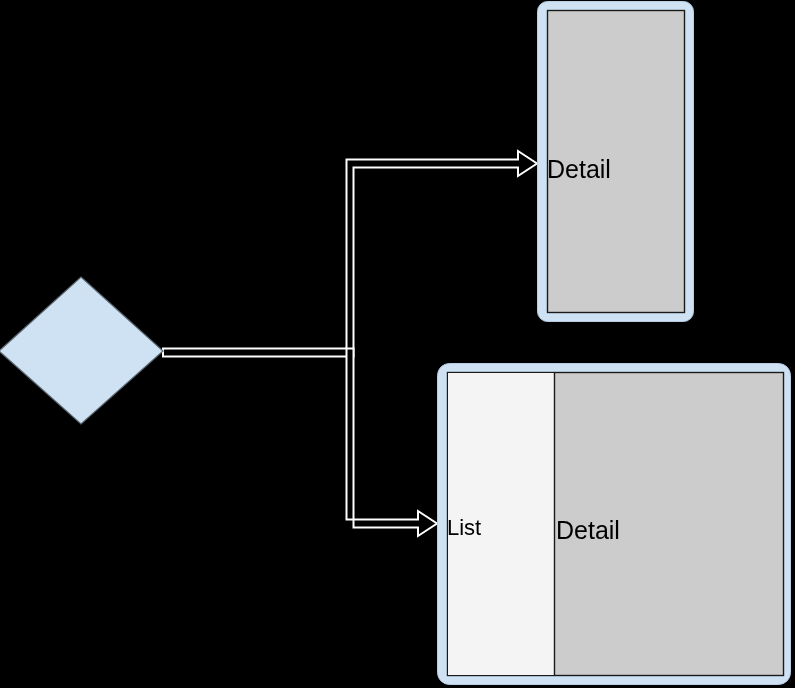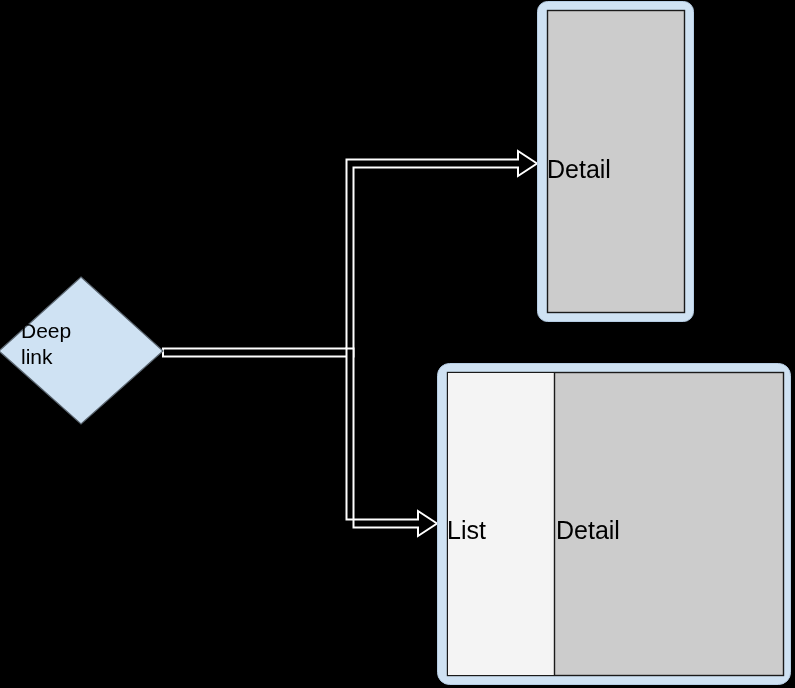--- a/index.html
+++ b/index.html
@@ -42,21 +42,21 @@
     left: 547px;
     top: 154px;
     width: 138px;
     font-size: 25px;
   }
   
   #tablet-list-label {
     left: 447px;
     top: 515px;
     width: 87px;
-    font-size: 25px;
+    font-size: 22px;
   }
   
   #tablet-detail-label {
     left: 556px;
     top: 515px;
     width: 227px;
     font-size: 25px;
   }
 </style>
 </head>
@@ -103,22 +103,20 @@
     </g>
 
     <g>
       <rect x="437.5" y="363.5" width="353" height="321" rx="12" ry="12" fill="#cfe2f3" stroke="#b6cde4" stroke-width="1"></rect>
       <rect x="447.5" y="372.5" width="336" height="303" fill="#cccccc" stroke="#1a1a1a" stroke-width="1.4"></rect>
       <rect x="448" y="373" width="106" height="302" fill="#f4f4f4" stroke="none"></rect>
       <line x1="554.5" y1="373" x2="554.5" y2="675" stroke="#1a1a1a" stroke-width="1.4"></line>
     </g>
   </svg>
 
-  <div class="node-label" id="deeplink-label">Deep
-link</div>
 
   <div class="node-label" id="phone-detail-label">Detail</div>
 
   <div class="node-label" id="tablet-list-label">List</div>
 
   <div class="node-label" id="tablet-detail-label">Detail</div>
 
 </div>
 
 </body></html>

